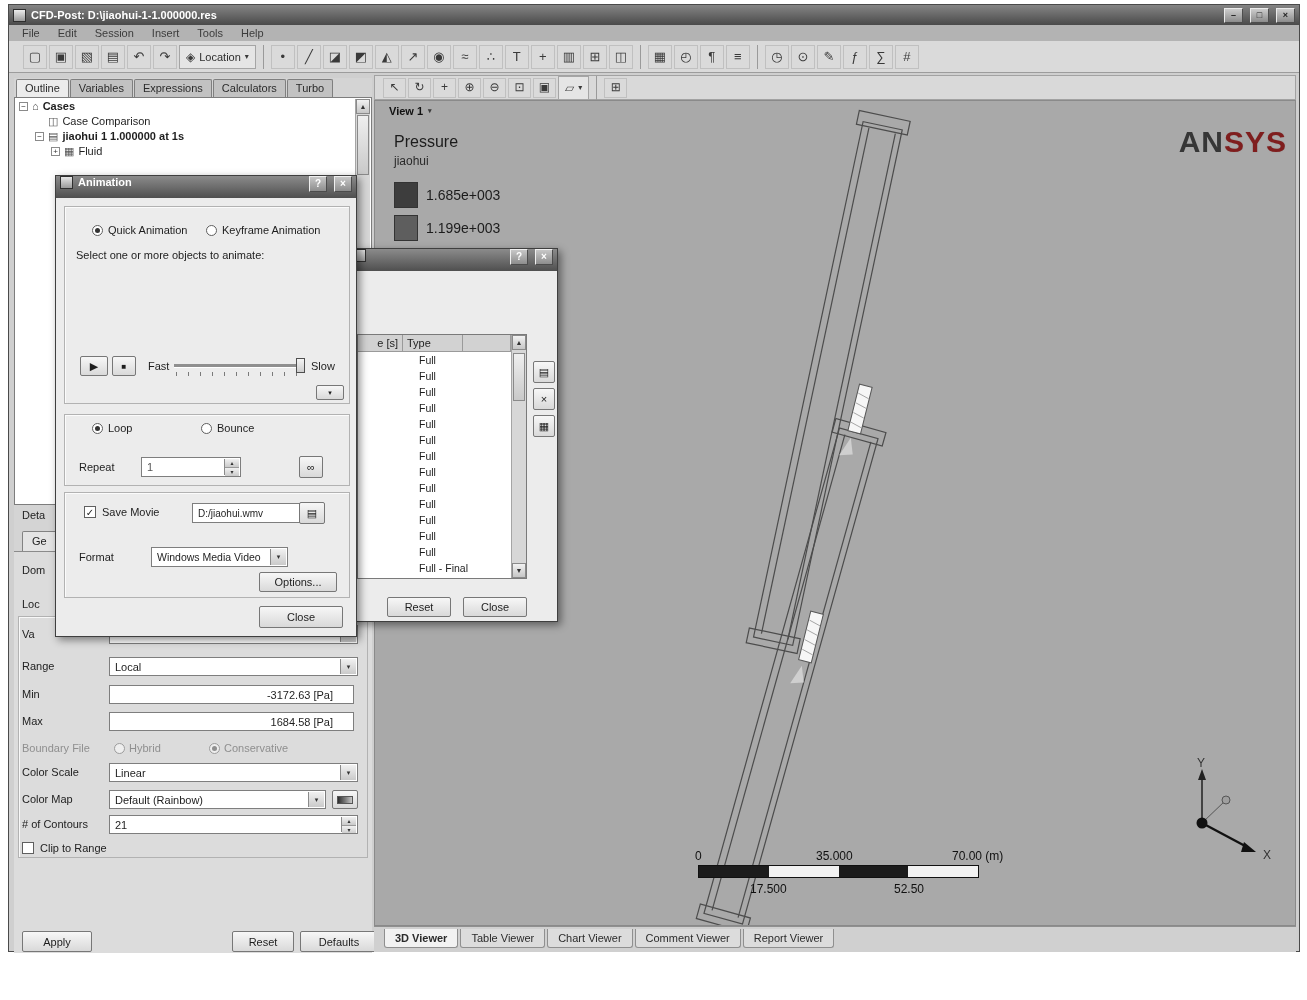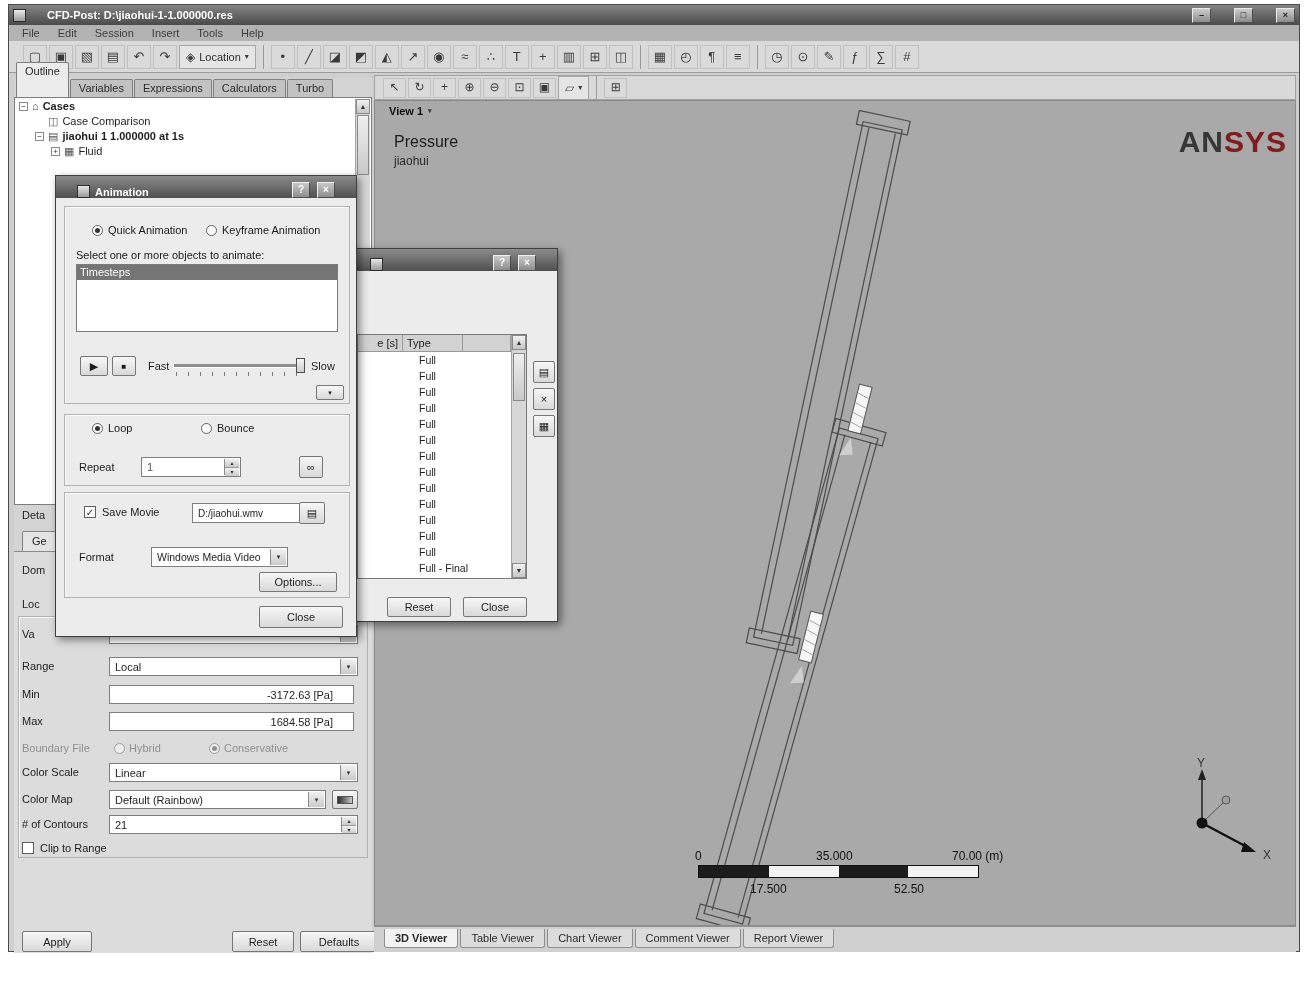--- a/index.html
+++ b/index.html
@@ -1,39 +1,39 @@
 <!DOCTYPE html>
 <html><head>
 <meta charset="utf-8">
 <style>
 *{box-sizing:border-box;margin:0;padding:0}
 body{background:#fff}
 #app{position:relative;width:1307px;height:1000px;background:#fff;font-family:"Liberation Sans",sans-serif;font-size:11px;color:#1e1e1e;overflow:hidden}
 
 
 #frame{position:absolute;left:8px;top:4px;width:1292px;height:948px;background:#cfcfcf;border:1px solid #4a4a4a}
-#titlebar{position:absolute;left:9px;top:5px;width:1290px;height:20px;background:linear-gradient(#858585,#4a4a4a);display:flex;align-items:center;gap:21px;padding:0 4px;color:#fff;font-weight:bold}
+#titlebar{position:absolute;left:9px;top:5px;width:1290px;height:20px;background:linear-gradient(#858585,#4a4a4a);display:flex;align-items:center;gap:5px;padding:0 4px;color:#fff;font-weight:bold}
 #titlebar .title{flex:1;white-space:nowrap;overflow:hidden}
 #app-icon{width:13px;height:13px;background:linear-gradient(#ececec,#9a9a9a);border:1px solid #2e2e2e}
 .win-btn{width:19px;height:15px;margin-left:2px;background:linear-gradient(#cdcdcd,#8c8c8c);border:1px solid #ebebeb;border-right-color:#4e4e4e;border-bottom-color:#4e4e4e;color:#1d1d1d;font-size:9px;line-height:12px;text-align:center;font-weight:bold}
 #menubar{position:absolute;left:9px;top:25px;width:1290px;height:16px;background:#b3b3b3;display:flex;align-items:center;padding-left:4px;color:#3c3c3c}
 .menu-item{padding:1px 9px}
 #toolbar{position:absolute;left:9px;top:41px;width:1290px;height:32px;background:#dadada;border-bottom:1px solid #9c9c9c;display:flex;align-items:center;gap:2px;padding-left:14px}
 .tb-btn{width:24px;height:24px;background:#dadada;border:1px solid #c0c0c0;color:#3a3a3a;font-size:13px;line-height:20px;text-align:center}
 .tb-sep{width:1px;height:24px;background:#9a9a9a;margin:0 5px}
 .tb-drop{height:24px;display:flex;align-items:center;gap:4px;border:1px solid #a5a5a5;background:#e5e5e5;padding:0 6px}
 .tb-glyph{font-size:12px;color:#3a3a3a}
 .tb-caret{font-size:8px;color:#3a3a3a}
 .tb-label{color:#2d2d2d}
 
 
 #left-panel{position:absolute;left:14px;top:78px;width:358px;height:875px;background:#d4d4d4}
 #ws-tabs{position:absolute;left:0;top:0;right:0;height:19px;display:flex;align-items:flex-end;padding-left:2px}
 .ws-tab{padding:2px 8px 3px;border:1px solid #7f7f7f;border-bottom:none;background:#c2c2c2;margin-right:1px;border-radius:2px 2px 0 0;color:#2b2b2b}
-.ws-tab.active{background:#ececec;padding-bottom:20px}
+.ws-tab.active{background:#ececec;padding-bottom:3px}
 #tree-box{position:absolute;left:0;top:19px;right:0;height:408px;background:#fff;border:1px solid #7d7d7d}
 .tree-row{height:15px;display:flex;align-items:center;gap:4px;padding-top:1px}
 .expander{width:9px;height:9px;border:1px solid #8a8a8a;background:#fff;font-size:8px;line-height:7px;text-align:center;color:#333;flex:0 0 9px}
 .expander.none{border:none;background:transparent}
 .tree-ico{font-size:11px;color:#555}
 .tree-label{white-space:nowrap}
 .vscroll{position:absolute;top:1px;bottom:1px;right:1px;width:15px;background:#d7d7d7;border-left:1px solid #a5a5a5}
 .sb-btn{position:absolute;left:0;right:0;height:15px;background:linear-gradient(#f2f2f2,#c6c6c6);border:1px solid #8a8a8a;font-size:7px;text-align:center;line-height:13px;color:#333}
 .sb-up{top:0}.sb-down{bottom:0}
 .sb-thumb{position:absolute;left:1px;right:1px;background:linear-gradient(#efefef,#c9c9c9);border:1px solid #8a8a8a}
@@ -82,21 +82,21 @@
 #sb-bar{position:absolute;left:0;top:16px;width:281px;height:13px;border:1px solid #111;display:flex}
 #sb-bar div{height:100%}
 .sb-lab{position:absolute;white-space:nowrap}
 #triad{position:absolute;left:768px;top:640px}
 #vtabs{position:absolute;left:0;top:851px;right:0;height:26px;background:#d0d0d0;border-top:1px solid #8f8f8f;display:flex;align-items:flex-start;padding:2px 0 0 10px}
 .vtab{padding:3px 10px;border:1px solid #8f8f8f;border-top:none;background:#dcdcdc;margin-right:2px;border-radius:0 0 3px 3px;color:#2b2b2b}
 .vtab.active{background:#f2f2f2;font-weight:bold}
 
 
 .dialog{position:absolute;background:#ececec;border:1px solid #3f3f3f;box-shadow:3px 3px 8px rgba(0,0,0,.45)}
-.dlg-title{position:absolute;left:0;top:0;right:0;height:22px;background:linear-gradient(#8b8b8b,#4f4f4f);display:flex;align-items:flex-end;gap:5px;padding:0 21px;color:#fff;font-weight:bold}
+.dlg-title{position:absolute;left:0;top:0;right:0;height:22px;background:linear-gradient(#8b8b8b,#4f4f4f);display:flex;align-items:flex-start;gap:5px;padding:0 4px;color:#fff;font-weight:bold}
 .dlg-ico{width:13px;height:13px;background:linear-gradient(#e6e6e6,#9a9a9a);border:1px solid #2f2f2f}
 .dlg-title .t{flex:1}
 .dlg-btn{width:18px;height:16px;background:linear-gradient(#c7c7c7,#8d8d8d);border:1px solid #efefef;border-right-color:#4c4c4c;border-bottom-color:#4c4c4c;color:#fff;font-weight:bold;font-size:10px;line-height:14px;text-align:center;margin-left:2px}
 #anim-dialog{left:55px;top:175px;width:302px;height:462px;z-index:40}
 #ts-dialog{left:348px;top:248px;width:210px;height:374px;z-index:30}
 .dlg-label{position:absolute;color:#1d1d1d}
 .listbox{position:absolute;background:#fff;border:1px solid #7a7a7a}
 .list-item{height:15px;padding:1px 3px;white-space:nowrap}
 .list-item.selected{background:#757575;color:#fff}
 .slider-track{position:absolute;height:3px;background:#8f8f8f;box-shadow:0 1px 0 #fff}
@@ -351,20 +351,30 @@
       </svg>
 
       <div id="view-label">
         <span>View 1</span>
         <span class="tb-caret">▾</span>
       </div>
 
       <div id="legend">
         <div class="lg-title">Pressure</div>
         <div class="lg-sub">jiaohui</div>
+        <div id="legend-entries">
+            <div class="lg-row">
+              <span class="lg-swatch" style="background: rgb(61, 61, 61);"></span>
+              <span class="lg-val">1.685e+003</span>
+            </div>
+            <div class="lg-row">
+              <span class="lg-swatch" style="background: rgb(94, 94, 94);"></span>
+              <span class="lg-val">1.199e+003</span>
+            </div>
+          </div>
       </div>
 
       <div id="brand">
         <span class="b-dark">AN</span><span class="b-light">SYS</span>
       </div>
 
       <div id="scalebar">
         <span class="sb-lab" style="left:-3px;top:0">0</span>
         <span class="sb-lab" style="left:118px;top:0">35.000</span>
         <span class="sb-lab" style="left:254px;top:0">70.00 (m)</span>
@@ -493,23 +503,20 @@
     </div>
 
     <div class="groupbox" style="left:8px;top:30px;width:286px;height:198px"></div>
 
     <span class="radio checked" style="left:36px;top:49px"></span>
     <div class="dlg-label" style="left:52px;top:48px">Quick Animation</div>
     <span class="radio" style="left:150px;top:49px"></span>
     <div class="dlg-label" style="left:166px;top:48px">Keyframe Animation</div>
 
     <div class="dlg-label" style="left:20px;top:73px">Select one or more objects to animate:</div>
-    <div class="listbox" style="left:20px;top:88px;width:262px;height:68px">
-        <div class="list-item selected">Timesteps</div>
-      </div>
 
     <button class="btn" style="position:absolute;left:24px;top:180px;width:28px;height:20px">▶</button>
     <button class="btn" style="position:absolute;left:56px;top:180px;width:24px;height:20px;font-size:8px">■</button>
     <div class="dlg-label" style="left:92px;top:184px">Fast</div>
     <div class="slider-track" style="left:118px;top:188px;width:130px"></div>
     <div class="slider-ticks" style="left:120px;top:196px;width:126px"></div>
     <div class="slider-handle" style="left:240px;top:182px"></div>
     <div class="dlg-label" style="left:255px;top:184px">Slow</div>
 
     <button class="btn" style="position:absolute;left:260px;top:209px;width:28px;height:15px;font-size:7px">▾</button>

